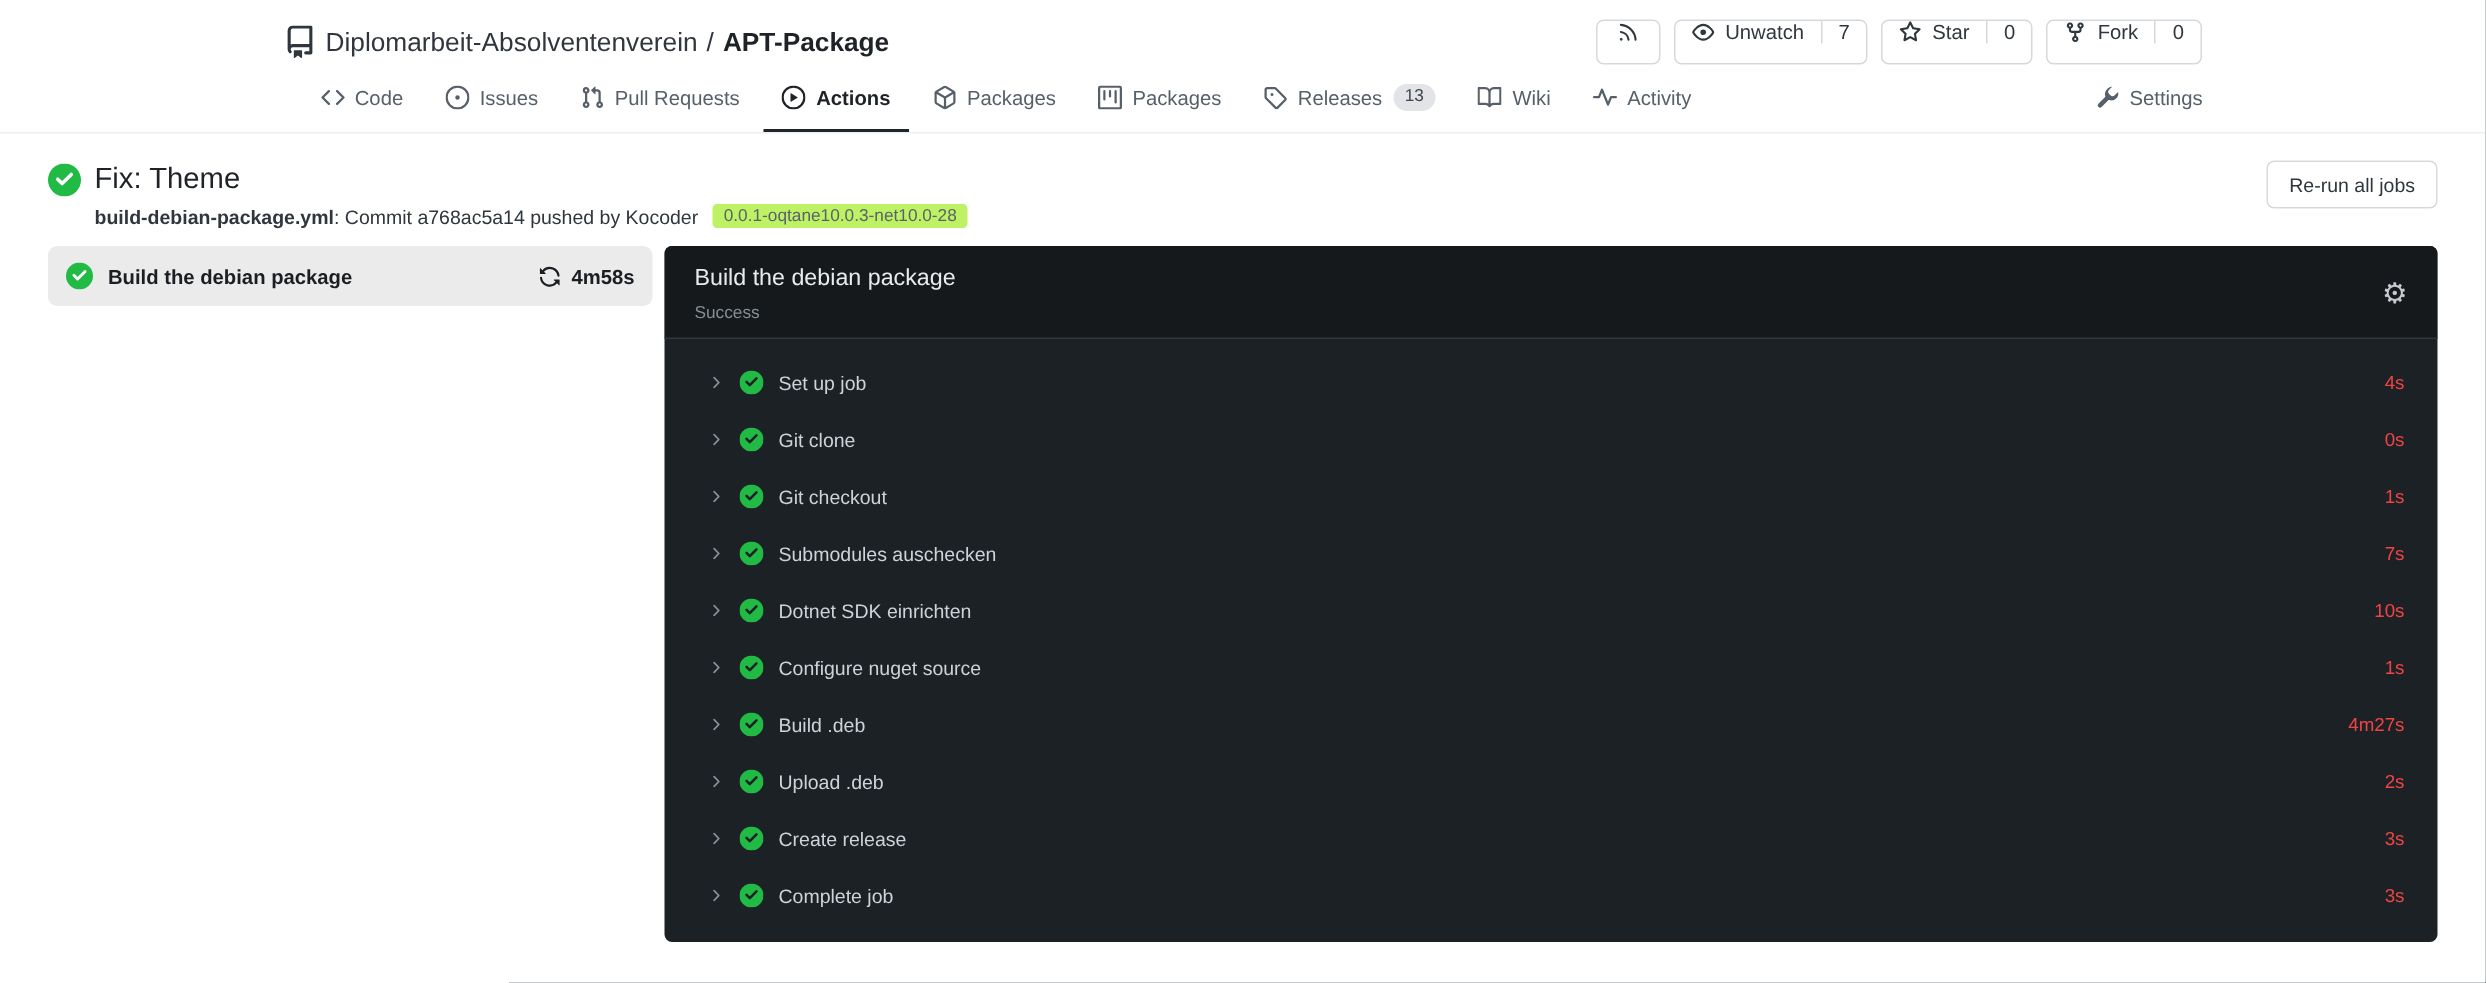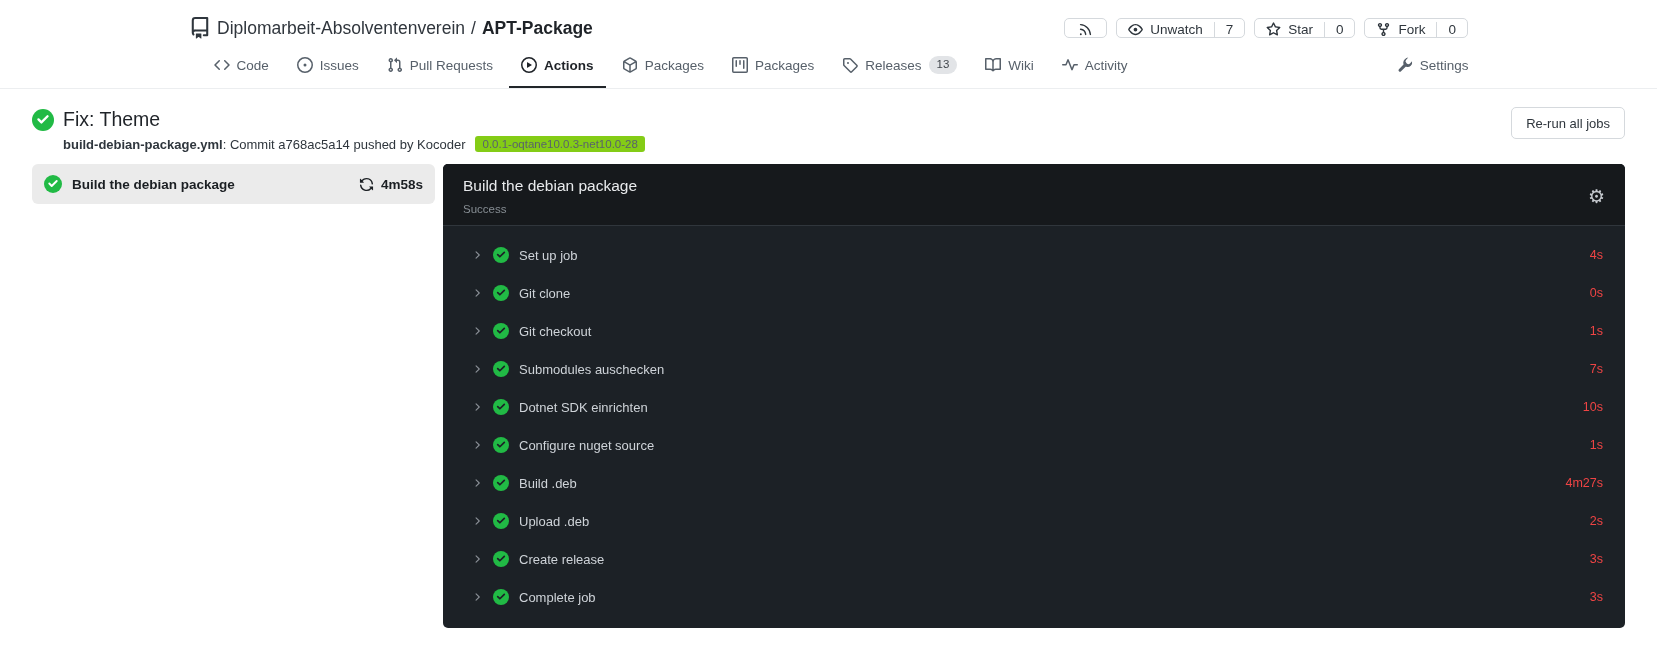--- a/index.html
+++ b/index.html
@@ -9,21 +9,21 @@
   .container { width:1279px; margin:0 auto; }
 
   
   .repo-header { display:flex; align-items:center; padding-top:12px; height:44px; }
   .repo-title { display:flex; align-items:center; gap:6px; font-size:17.5px; }
   .repo-title svg { flex:0 0 auto; }
   .repo-owner { color:#30363d; cursor:pointer; }
   .repo-sep { color:#30363d; }
   .repo-name { font-weight:700; color:#1f2328; cursor:pointer; }
   .header-actions { margin-left:auto; display:flex; gap:9px; }
-  .btn-group { display:flex; align-items:flex-end; height:20px; border:1px solid #d5d9dd;
+  .btn-group { display:flex; align-items:flex-start; height:30px; border:1px solid #d5d9dd;
     border-radius:5px; background:#fff; overflow:hidden; font-size:13.5px; color:#2f363d; }
   .btn-main { display:flex; align-items:center; gap:7px; padding:0 11px; cursor:pointer; }
   .btn-count { display:flex; align-items:center; padding:0 11px; border-left:1px solid #d5d9dd; cursor:pointer; }
   .btn-icon-only { padding:0 13px; display:flex; align-items:center; cursor:pointer; }
   .btn-group svg { fill:#2f363d; }
 
   
   .tabs-row { border-bottom:1px solid #eceef0;padding-left:25px; }
   .tabs { display:flex; align-items:stretch; height:44px; gap:4px; }
   .tab { display:flex; align-items:center; gap:7px; padding:0 12px; font-size:13.5px;
@@ -36,21 +36,21 @@
   .tab-settings { margin-left:auto; }
 
   
   .run-wrap { padding:0 32px; }
   .run-header { display:flex; align-items:flex-start; margin-top:18px; }
   .run-title-block { display:flex; gap:9px; }
   .run-title-icon { margin-top:2px; }
   .run-title { font-size:19.5px; font-weight:400; color:#1f2328; line-height:1.25; }
   .run-subtitle { font-size:13px; color:#2f363d; margin-top:5px; display:flex; align-items:center; }
   .run-subtitle b { font-weight:700; }
-  .ref-badge { margin-left:10px; background:#84cc16; color:#59636b; font-size:11.5px;
+  .ref-badge { margin-left:10px; background:#bef264; color:#59636b; font-size:11.5px;
     padding:2px 7px; border-radius:3px; cursor:pointer; }
   .rerun-btn { margin-left:auto; height:32px; padding:0 14px; display:flex; align-items:center;
     background:#fff; border:1px solid #d5d9dd; border-radius:5px; font-size:13px; color:#2f363d; cursor:pointer; }
 
   
   .run-body { display:flex; gap:8px; margin-top:12px; align-items:flex-start; }
   .job-sidebar { flex:0 0 403px; }
   .job-item { display:flex; align-items:center; gap:10px; height:40px; padding:0 12px;
     background:#ebebeb; border-radius:6px; cursor:pointer; }
   .job-name { font-size:13.5px; font-weight:700; color:#1b1f23; }

